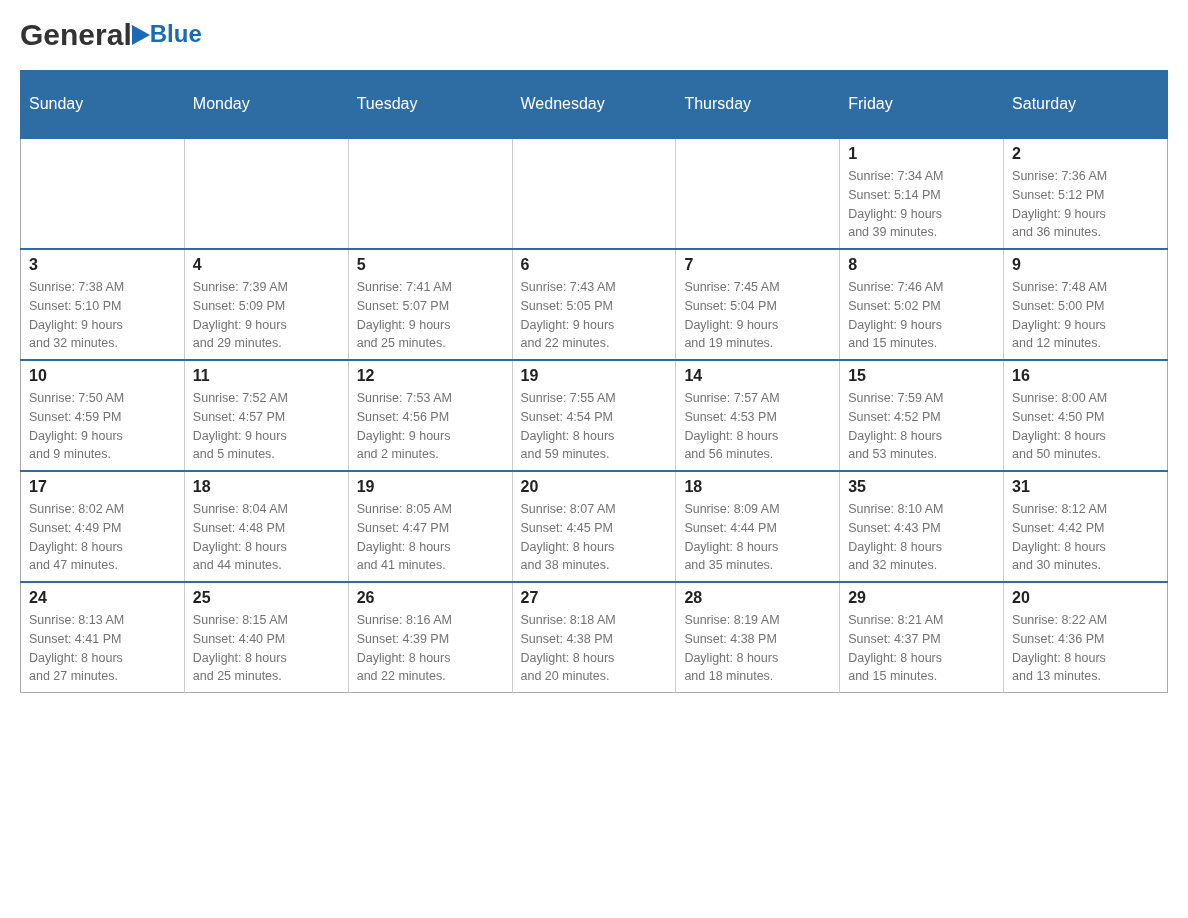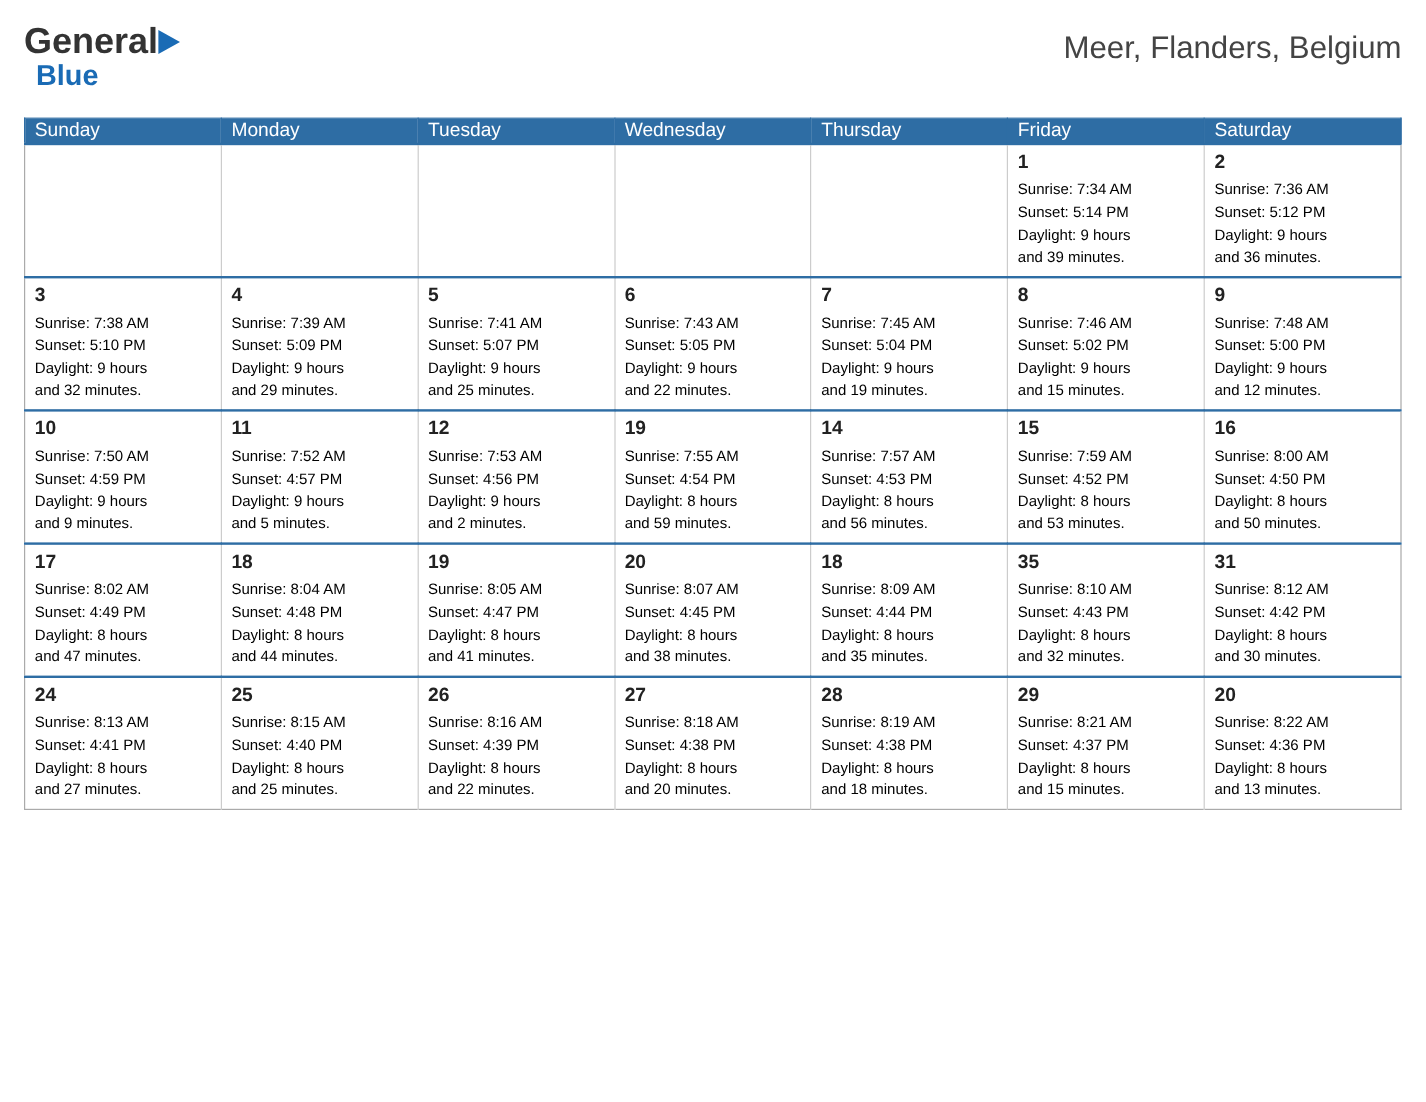--- a/index.html
+++ b/index.html
@@ -37,21 +37,21 @@
 
     .calendar {
       width: 100%;
       border-collapse: collapse;
       border: 1px solid #aaa;
     }
 
     .calendar thead tr th {
       background-color: #2e6da4;
       color: #fff;
-      padding: 1px 8px;
+      padding: 24px 8px;
       font-size: 16px;
       font-weight: normal;
       text-align: left;
       border: 1px solid #2e6da4;
     }
 
     .calendar tbody tr {
       border-top: 2px solid #2e6da4;
     }
 
@@ -73,44 +73,44 @@
     .day-number {
       font-size: 16px;
       font-weight: bold;
       color: #222;
       display: block;
       margin-bottom: 4px;
     }
 
     .day-info {
       font-size: 12.5px;
-      color: #000000;
+      color: #737373;
       line-height: 1.5;
     }
 
     .empty-cell {
       background: #f5f5f5;
     }
 
     .logo-block {
       display: flex;
-      flex-direction: column;
+      flex-direction: row;
     }
 
     .logo-line1 {
       display: flex;
       align-items: center;
       line-height: 1;
     }
 
     .logo-line2 {
       color: #1a6bb5;
       font-size: 24px;
       font-weight: bold;
-      margin-left: 10px;
+      margin-left: 0;
     }
 
     .general-text {
       font-size: 30px;
       font-weight: bold;
       color: #333;
     }
 
     
     .triangle-right {
@@ -128,21 +128,20 @@
 
 <div class="header">
   <div class="logo-block">
     <div class="logo-line1">
       <span class="general-text">General</span>
         <span class="triangle-right"></span>
     </div>
     <div class="logo-line2">Blue</div>
   </div>
   <div class="title-section">
-    <div class="location-title">Meer, Flanders, Belgium</div>
   </div>
 </div>
 
 <table class="calendar">
   <thead>
     <tr>
     <th>Sunday</th>
         <th>Monday</th>
         <th>Tuesday</th>
         <th>Wednesday</th>

